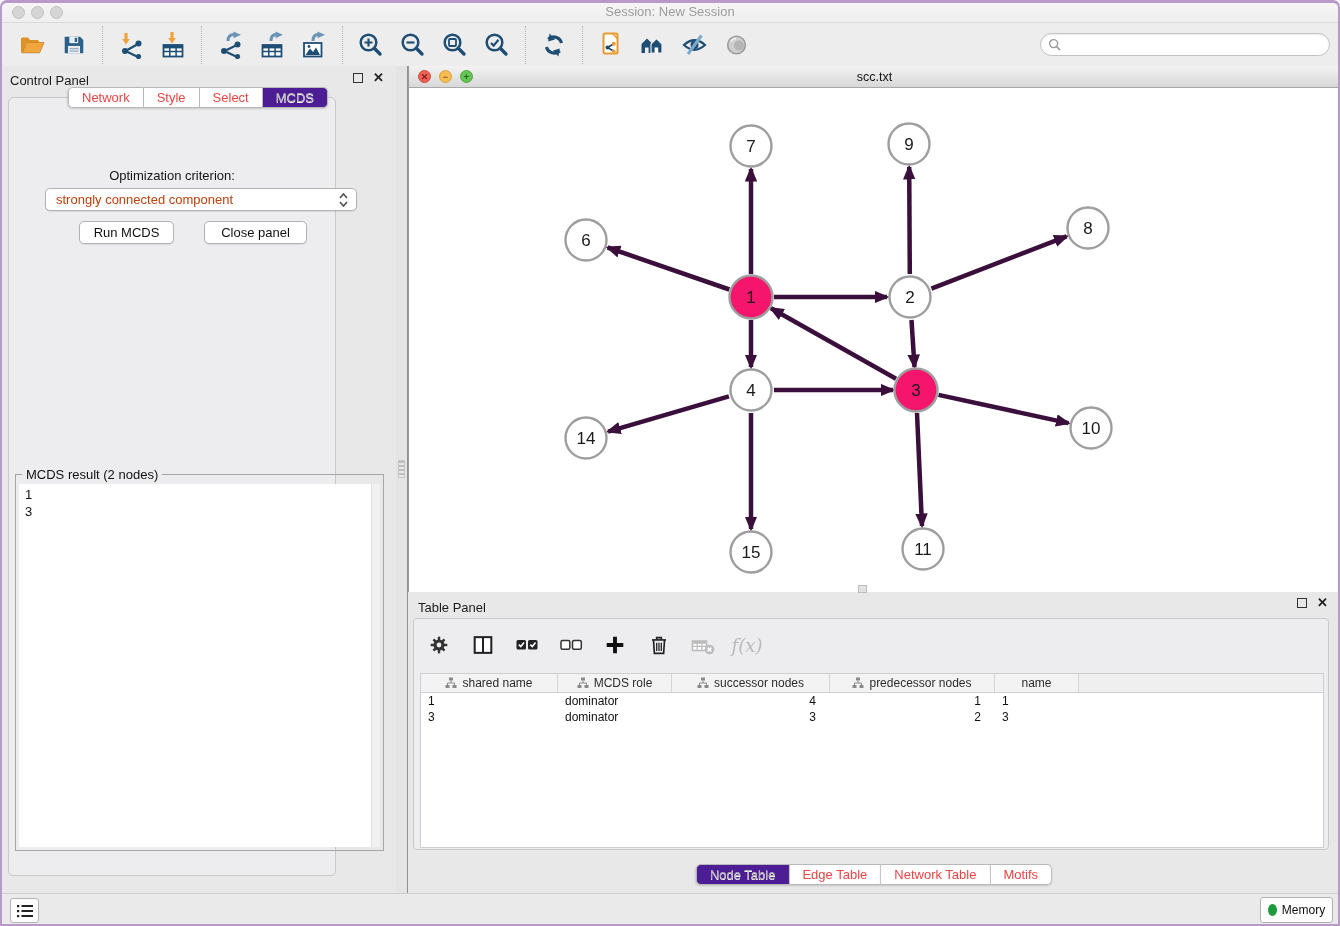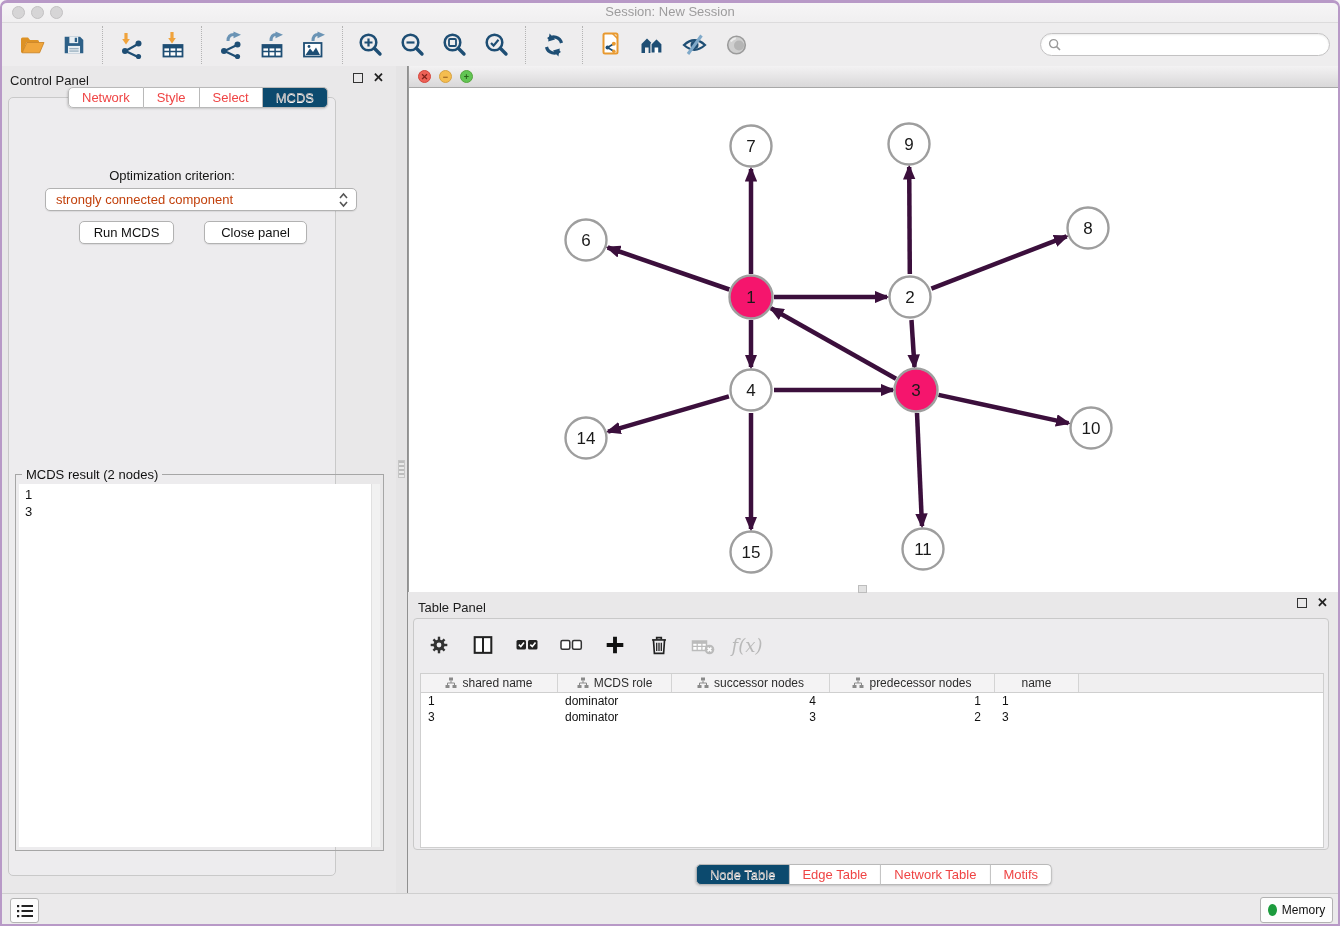--- a/index.html
+++ b/index.html
@@ -31,21 +31,21 @@
 
   
   .control-panel { position:absolute; left:0; top:66px; width:396px; height:827px; background:#e9e8e9; }
   .cp-title { position:absolute; left:10px; top:7px; }
   .cp-content { position:absolute; left:8px; top:31px; width:328px; height:779px; background:#edecee; border:1px solid #c9c9c9; border-radius:5px; }
   .tabs { display:flex; position:absolute; left:50%; transform:translateX(-50%); z-index:5; box-shadow:0 1px 2px rgba(0,0,0,0.15); border-radius:5px; }
   .cp-tabs { top:21px; }
   .tab { height:21px; line-height:20px; padding:0 13px; background:#fff; border:1px solid #b9b9b9; border-left:none; font-size:13px; color:#ef4444; white-space:nowrap; }
   .tab:first-child { border-left:1px solid #b9b9b9; border-radius:5px 0 0 5px; }
   .tab:last-child { border-radius:0 5px 5px 0; }
-  .tab.active { background:#0c4a6e; color:#b2b1b2; text-shadow:0 1px 0 #fafafa; }
+  .tab.active { background:#4c1d95; color:#b2b1b2; text-shadow:0 1px 0 #fafafa; }
 
   .opt-label { position:absolute; left:0; width:100%; top:70px; text-align:center; font-size:13px; color:#141414; }
   .criterion-select { position:absolute; left:36px; top:90px; width:312px; height:23px; background:#fff; border:1px solid #b2b2b2; border-radius:5px; font-size:13px; color:#c2410c; line-height:21px; padding-left:10px; box-shadow:0 1px 1px rgba(0,0,0,0.08); }
   .stepper { position:absolute; right:7px; top:2px; }
   .btn { position:absolute; height:23px; background:#fff; border:1px solid #b2b2b2; border-radius:5px; font-size:13px; color:#111; text-align:center; line-height:21px; box-shadow:0 1px 1px rgba(0,0,0,0.08); }
   .run-btn { left:70px; top:123px; width:95px; }
   .closep-btn { left:195px; top:123px; width:103px; }
 
   .result-group { position:absolute; left:6px; top:376px; width:369px; height:377px; border:1px solid #a6a6a6; }
   .result-legend { position:absolute; left:6px; top:-8px; background:#edecee; padding:0 4px; font-size:13px; color:#111; }
@@ -306,20 +306,21 @@
 
 <div class="v-splitter">
   <div class="v-grip"></div>
 </div>
 
 <div class="net-frame">
   <div class="net-titlebar">
     <div class="tl tl-close">✕</div>
     <div class="tl tl-min">−</div>
     <div class="tl tl-zoom">+</div>
+    <div class="net-title">scc.txt</div>
   </div>
   <div class="net-canvas">
     <svg id="graph-svg" width="930" height="503" viewBox="0 0 930 503">
       <defs>
         <marker id="arrow" viewBox="0 0 12 10" markerWidth="15" markerHeight="12.5" refX="10" refY="5" orient="auto" markerUnits="userSpaceOnUse">
           <path d="M0 0 L12 5 L0 10 Z" fill="#3b0f3c"></path>
         </marker>
       </defs>
     <line x1="341.0" y1="186.0" x2="341.0" y2="81.0" stroke="#3b0f3c" stroke-width="4.5" marker-end="url(#arrow)"></line>
         <line x1="319.3" y1="201.5" x2="197.7" y2="159.5" stroke="#3b0f3c" stroke-width="4.5" marker-end="url(#arrow)"></line>

